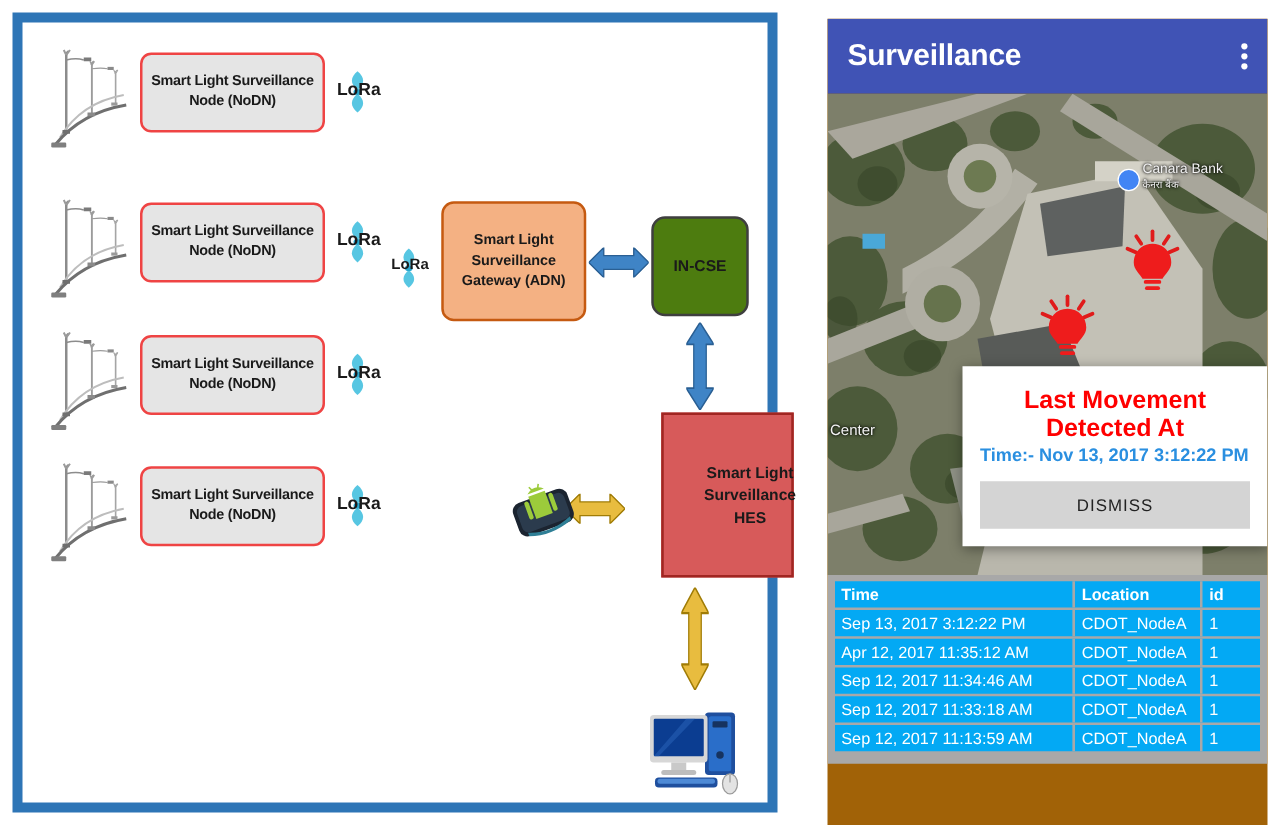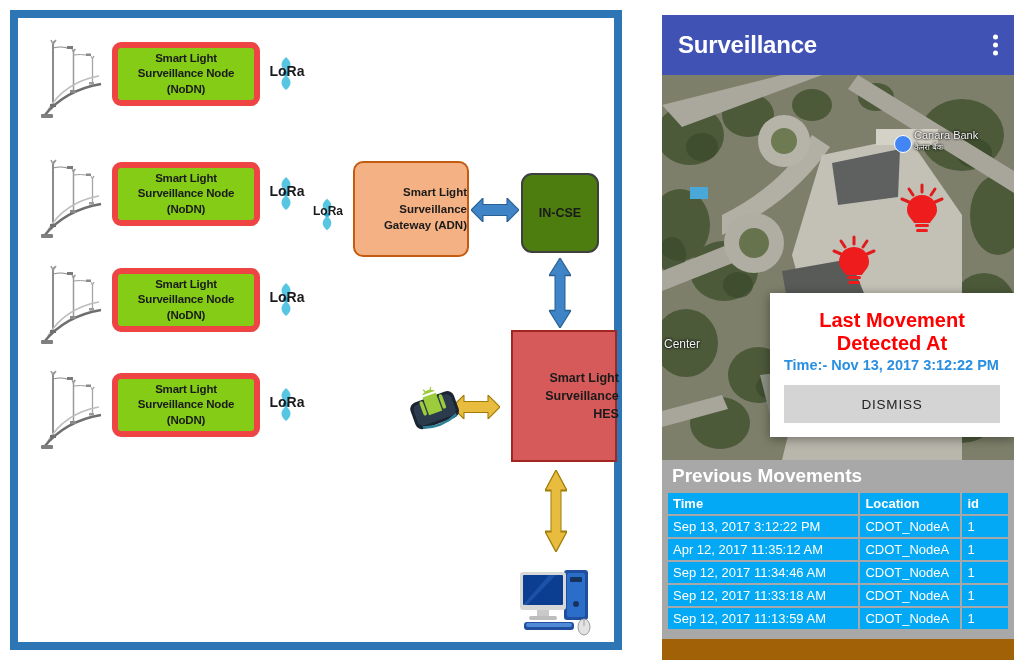--- a/index.html
+++ b/index.html
@@ -7,37 +7,37 @@
        font-family:"Liberation Sans",sans-serif;}
 
   
   #arch-panel{position:absolute;left:10px;top:10px;width:612px;height:640px;
               border:8px solid #2e75b6;background:#ffffff;box-sizing:border-box;}
   .arch-inner{position:absolute;inset:0;}
 
   
   .node-row{position:absolute;left:18px;width:290px;height:90px;}
   .node-box{position:absolute;left:76px;top:10px;width:148px;height:64px;
-            background:#84cc16;border:6px solid #ef4444;border-radius:9px;
+            background:#e5e5e5;border:2px solid #ef4444;border-radius:9px;
             display:flex;align-items:center;justify-content:center;text-align:center;
             font-size:11.5px;font-weight:700;color:#1a1a1a;line-height:1.35;
             letter-spacing:-0.2px;padding:0 4px;box-sizing:border-box;}
   .pole-ico{position:absolute;left:0;top:0;width:72px;height:88px;}
   .lora-ico{position:absolute;left:228px;top:22px;width:46px;height:40px;}
 
   
   .dbox{position:absolute;display:flex;flex-direction:column;align-items:center;
-        justify-content:center;text-align:right;font-weight:700;color:#1a1a1a;
+        justify-content:center;text-align:center;font-weight:700;color:#1a1a1a;
         line-height:1.45;box-sizing:border-box;}
 
   #gateway-box{left:335px;top:143px;width:116px;height:96px;background:#f4b183;
                border:2px solid #c55a11;border-radius:10px;font-size:11.5px;}
   #incse-box{left:503px;top:155px;width:78px;height:80px;background:#4d7c0f;
              border:2px solid #3f3f3f;border-radius:11px;font-size:12.5px;}
-  #hes-box{left:493px;top:312px;width:106px;height:132px;background:#d9534f;
+  #hes-box{left:511px;top:312px;width:106px;height:132px;background:#d9534f;
            border:2px solid #a02622;font-size:12.5px;padding-left:36px;}
   #hes-box{background:#d75a5a;}
 
   .lora-std{position:absolute;width:44px;height:38px;}
 
   
   .arr{position:absolute;}
 
   #pc-ico{position:absolute;left:498px;top:542px;width:82px;height:80px;}
   #phone-ico{position:absolute;left:386px;top:366px;width:62px;height:54px;}
@@ -347,21 +347,20 @@
     </svg>
 
     <div id="alert-dialog">
       <div id="dlg-title">Last Movement Detected At</div>
       <div class="dlg-line">Time:- Nov 13, 2017 3:12:22 PM</div>
       <button id="dismiss-button">DISMISS</button>
     </div>
   </div>
 
   <div id="table-block">
-    <div id="prev-head">Previous Movements</div>
     <table id="movements">
       <thead>
         <tr>
           <th>Time</th>
           <th>Location</th>
           <th>id</th>
         </tr>
       </thead>
       <tbody>
         <tr>

